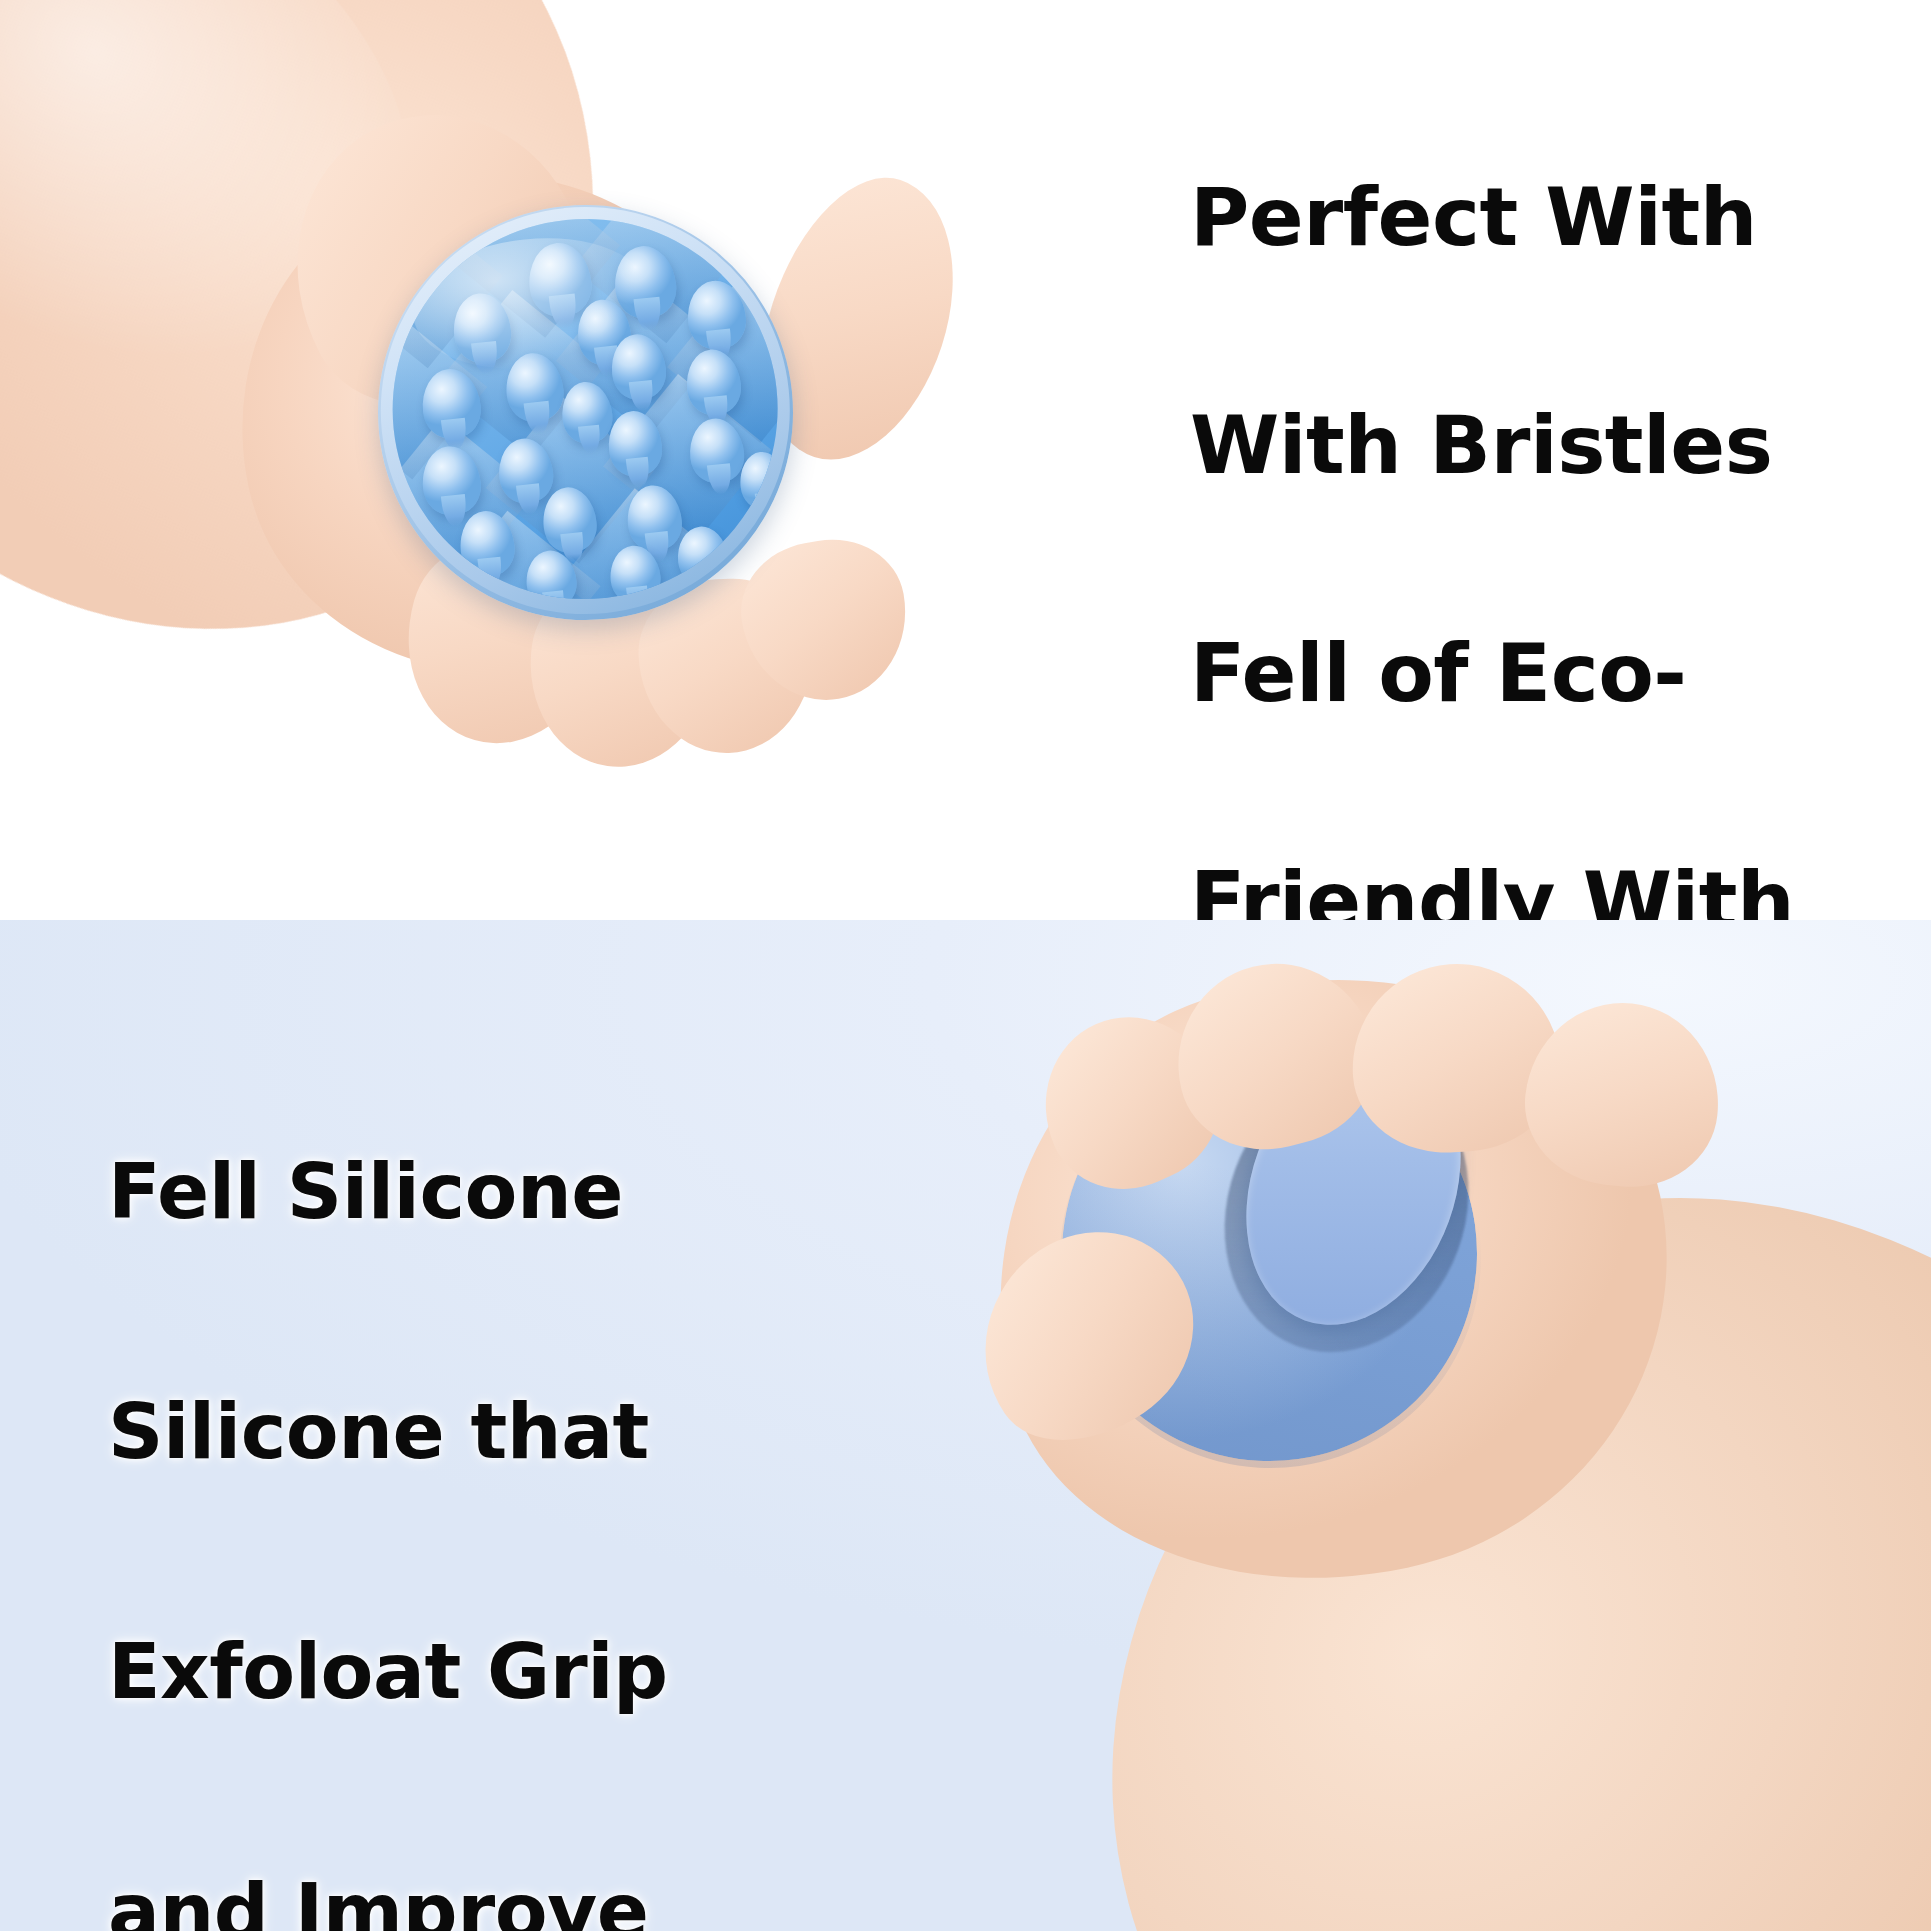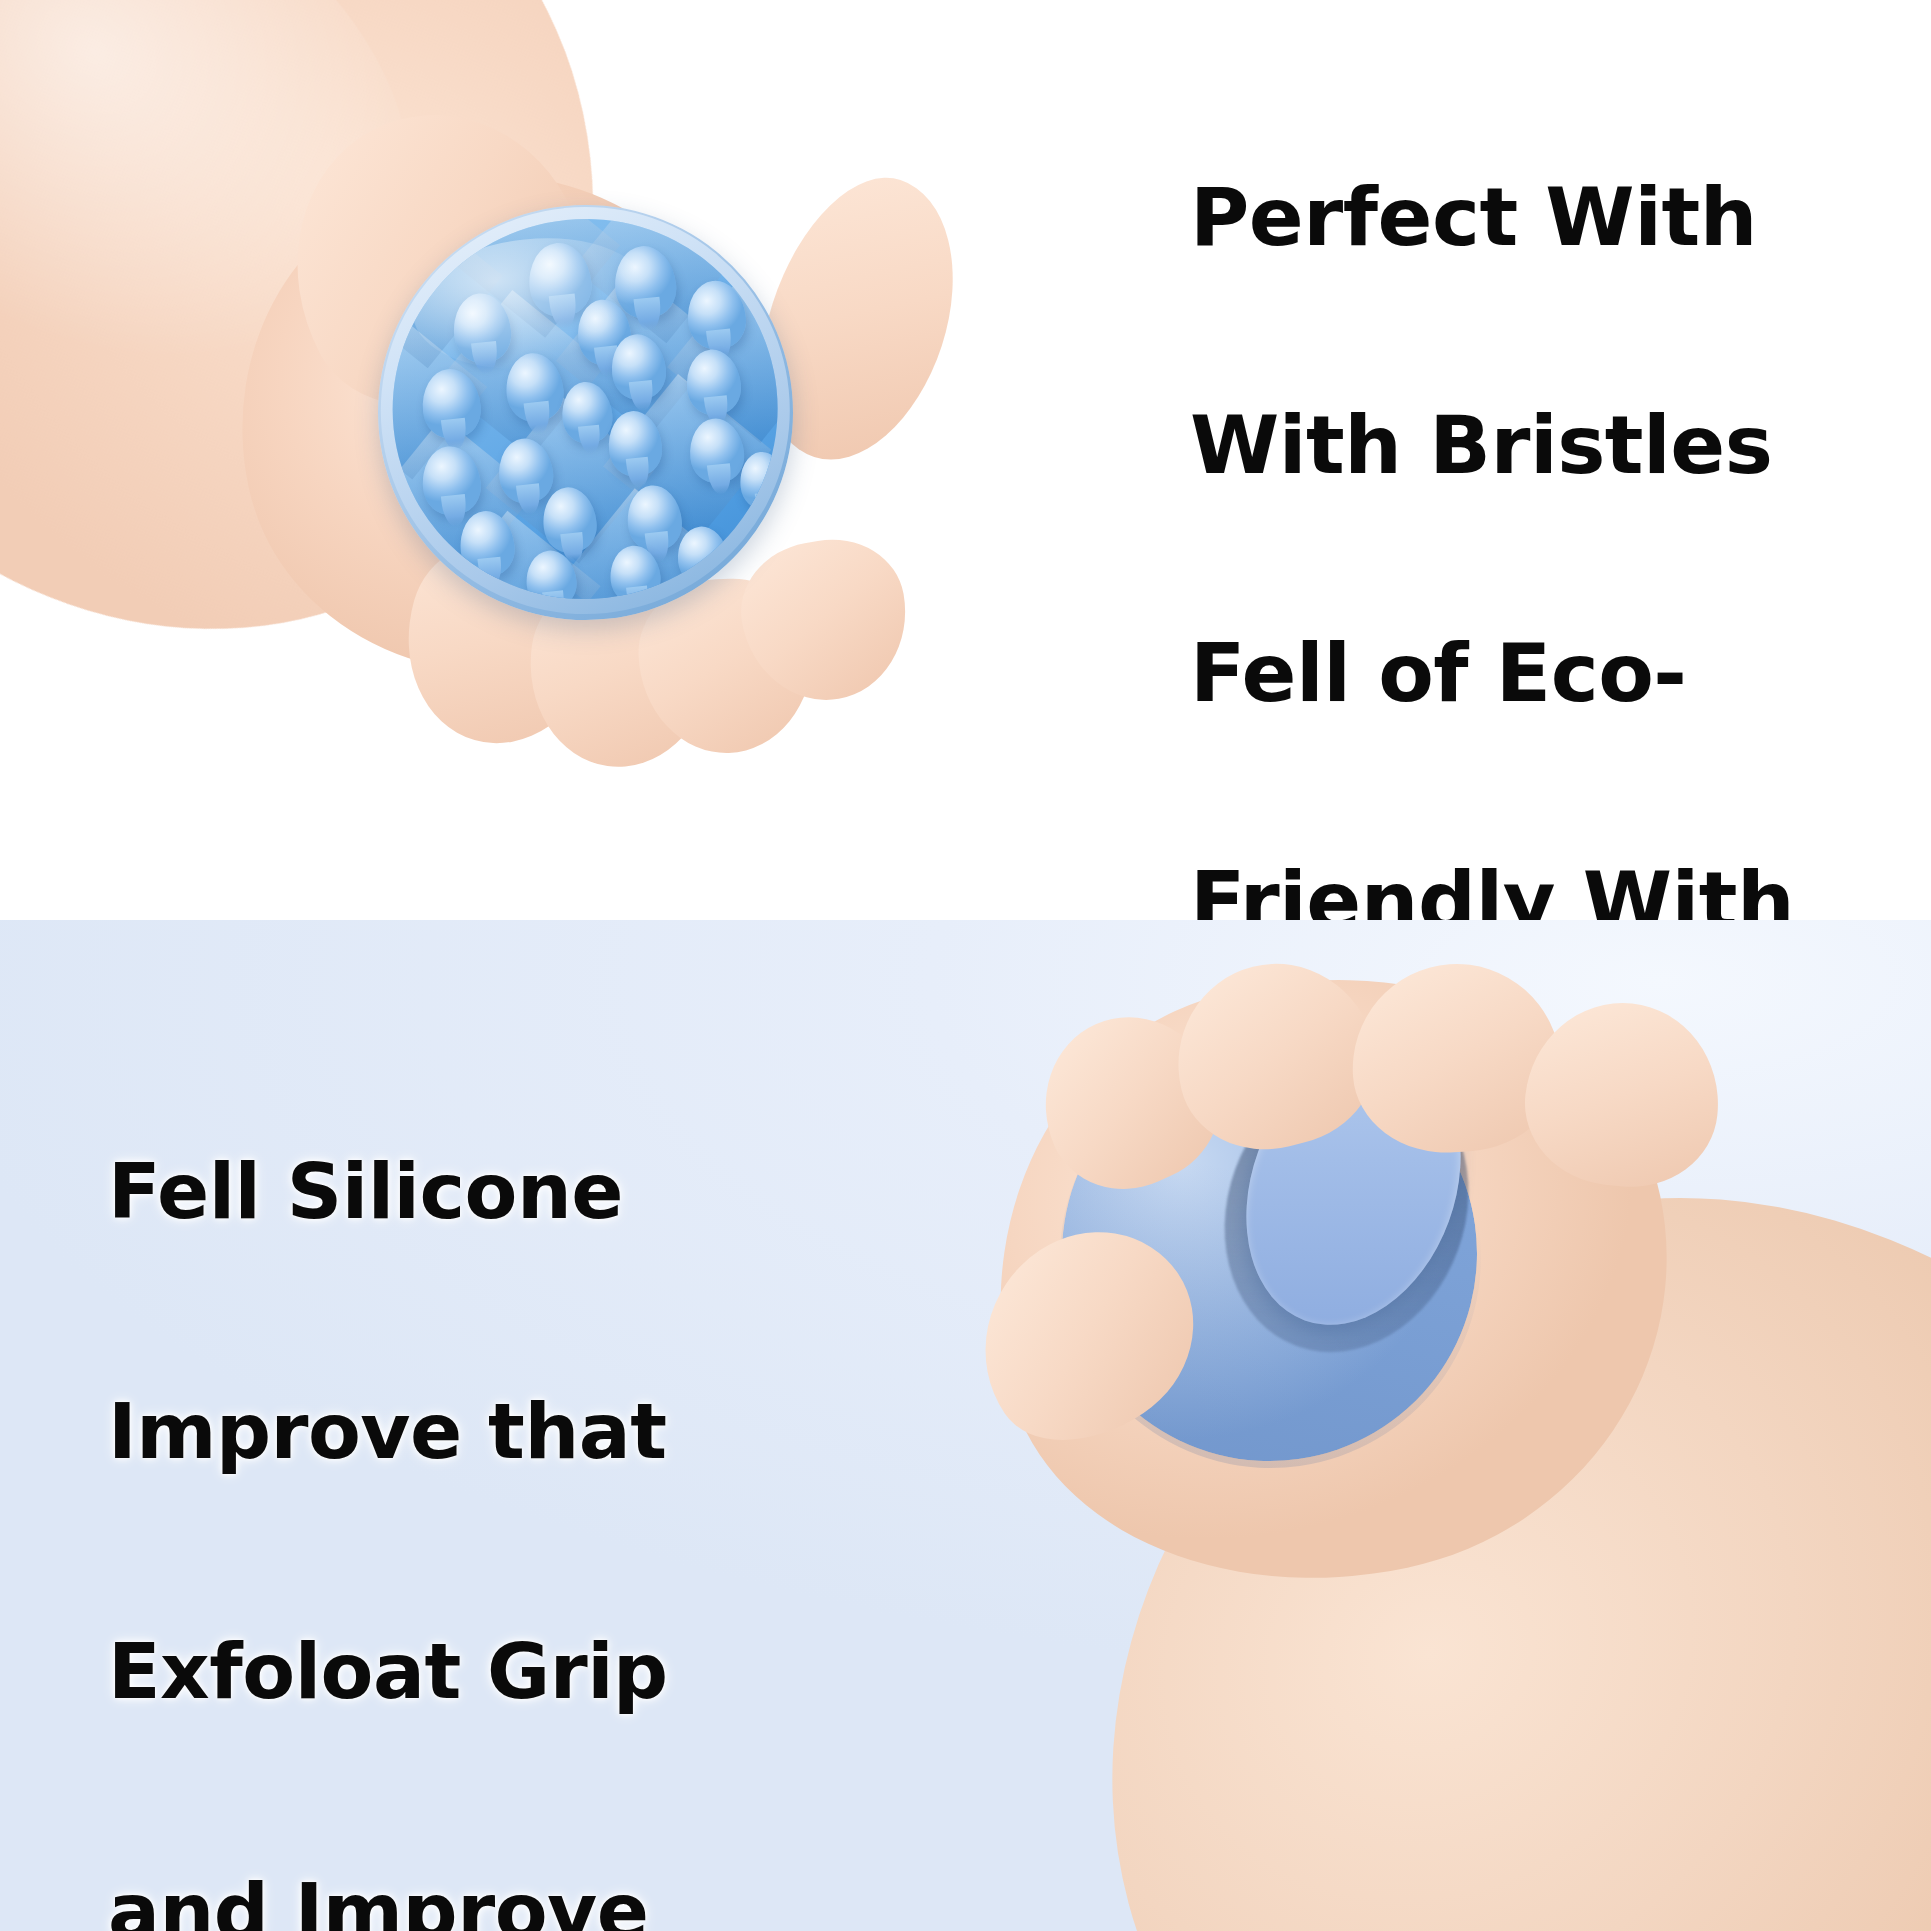--- a/index.html
+++ b/index.html
@@ -279,21 +279,21 @@
 
     <div class="knuckle k1"></div>
     <div class="knuckle k2"></div>
     <div class="knuckle k3"></div>
     <div class="knuckle k4"></div>
     <div class="knuckle thumb-bot"></div>
   </div>
 
   <div class="headline headline-bottom">
     <span class="hl-line">Fell Silicone</span>
-    <span class="hl-line">Improve that</span>
+    <span class="hl-line">Silicone that</span>
     <span class="hl-line">Exfoloat Grip</span>
     <span class="hl-line">and Improve</span>
     
     
   </div>
 
 </div>
 
 
 </body></html>

